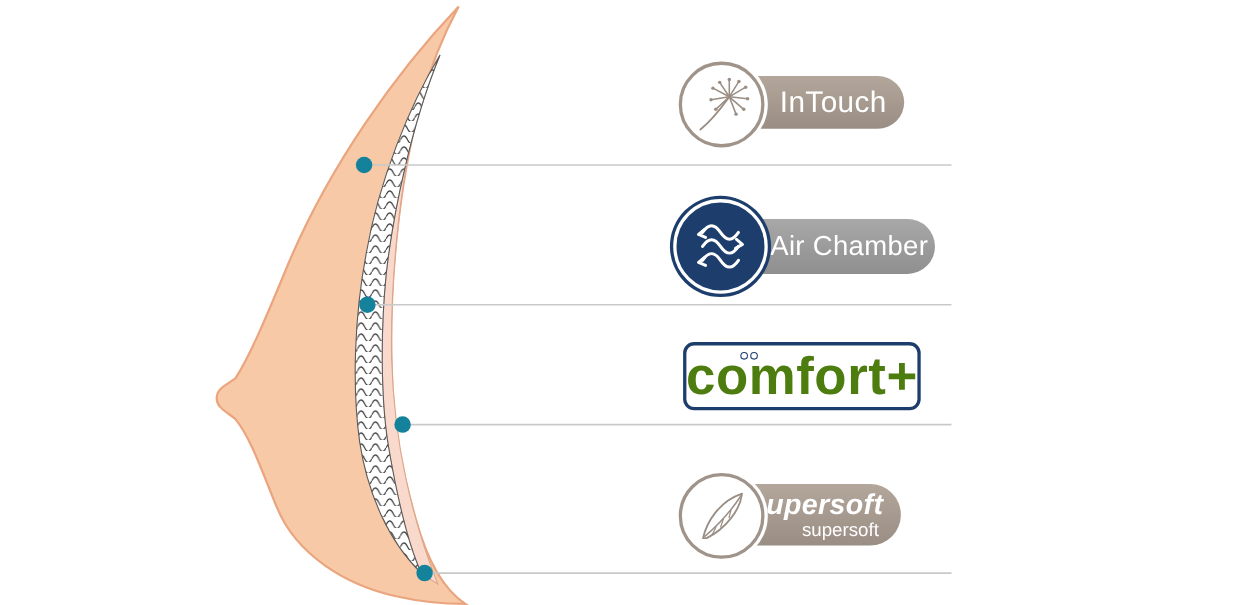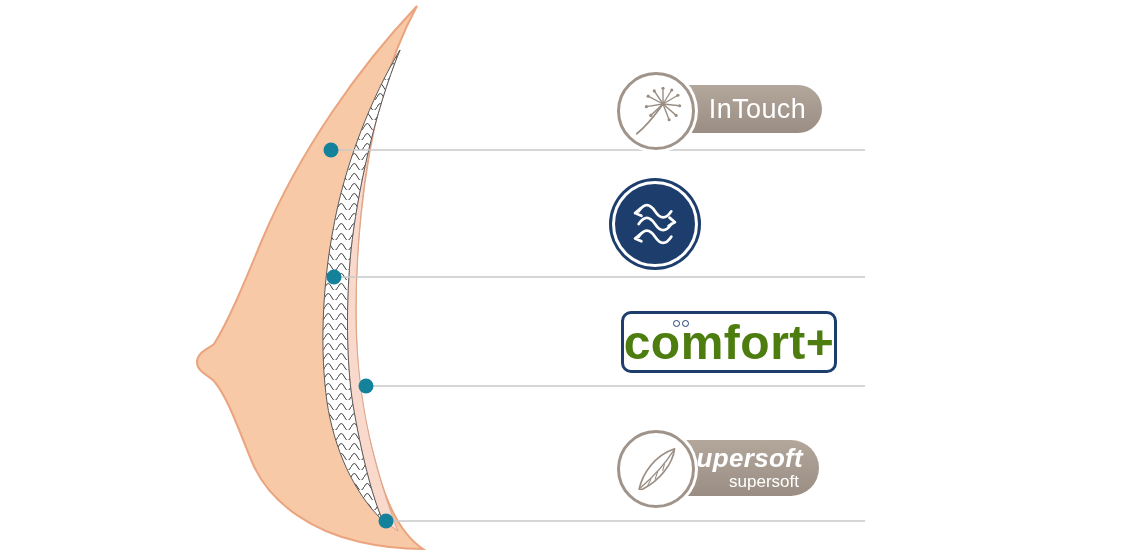--- a/index.html
+++ b/index.html
@@ -14,21 +14,21 @@
   .pill{
     position:absolute;border-radius:999px;display:flex;align-items:center;
     color:#fff;
   }
   .circle{
     position:absolute;left:0;top:0;border-radius:50%;display:flex;
     align-items:center;justify-content:center;z-index:2;
   }
 
   
-  .b1{left:617px;top:69px;width:205px;height:80px;}
+  .b1{left:617px;top:53px;width:205px;height:80px;}
   .b1 .pill{
     left:36px;top:16px;right:0;bottom:16px;
     background:linear-gradient(#b3a79c,#9a8e84);
     justify-content:center;padding-left:40px;
   }
   .b1 .pill-label{font-size:27px;letter-spacing:.4px;}
   .b1 .circle{
     width:72px;height:72px;top:3px;background:#fff;
     border:3px solid #a0948a;box-shadow:0 0 0 3px #fff;
   }
@@ -159,20 +159,23 @@
           <circle cx="30" cy="9" r="1.8"></circle>
             <circle cx="23" cy="15" r="1.8"></circle>
           <circle cx="21" cy="27" r="1.8"></circle>
             <circle cx="26" cy="37" r="1.8"></circle>
         </g>
       </svg>
     </div>
   </div>
 
   <div class="badge b2">
+    <div class="pill">
+      <span class="pill-label">Air Chamber</span>
+    </div>
     <div class="circle">
       <svg width="58" height="58" viewBox="0 0 64 64" fill="none" stroke="#ffffff" stroke-width="3" stroke-linecap="round" stroke-linejoin="round">
         <path d="M14 18 c 6 -9 12 -9 18 0 c 6 9 12 9 18 0"></path>
         <path d="M10 20 l 6 -5 M10 20 l 7 3"></path>
         <path d="M14 32 c 6 -9 12 -9 18 0 c 6 9 12 9 18 0"></path>
         <path d="M54 30 l -6 -5 M54 30 l -7 4"></path>
         <path d="M14 46 c 6 -9 12 -9 18 0 c 6 9 12 9 18 0"></path>
         <path d="M10 48 l 6 -5 M10 48 l 7 3"></path>
       </svg>
     </div>

